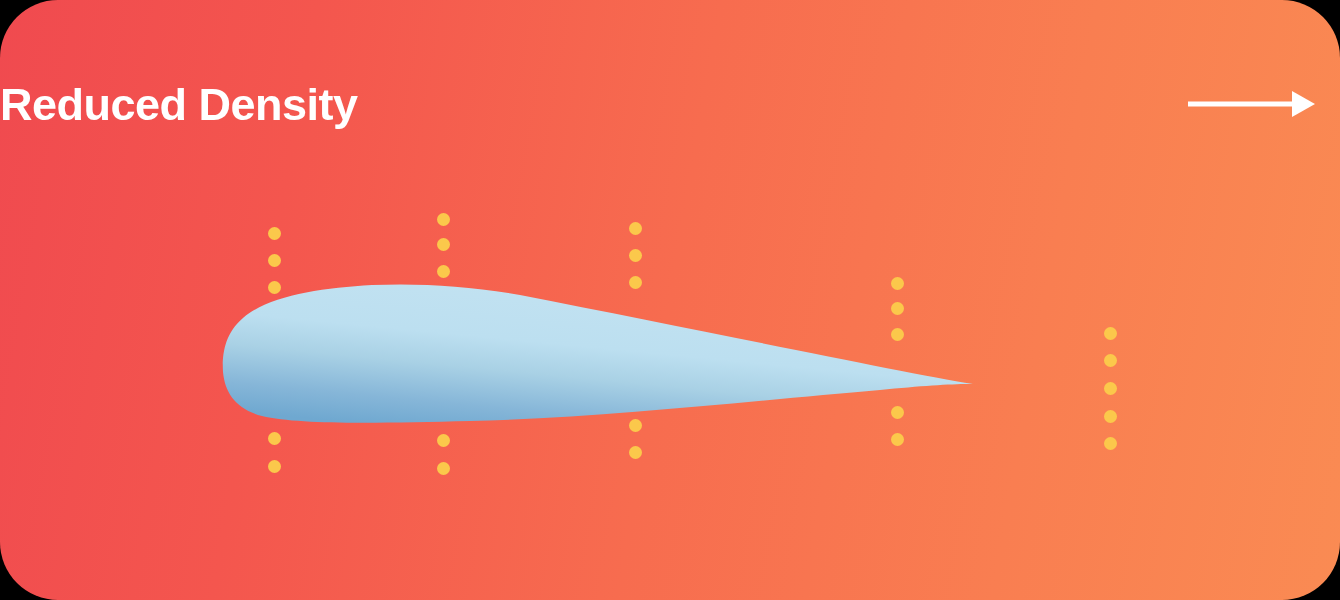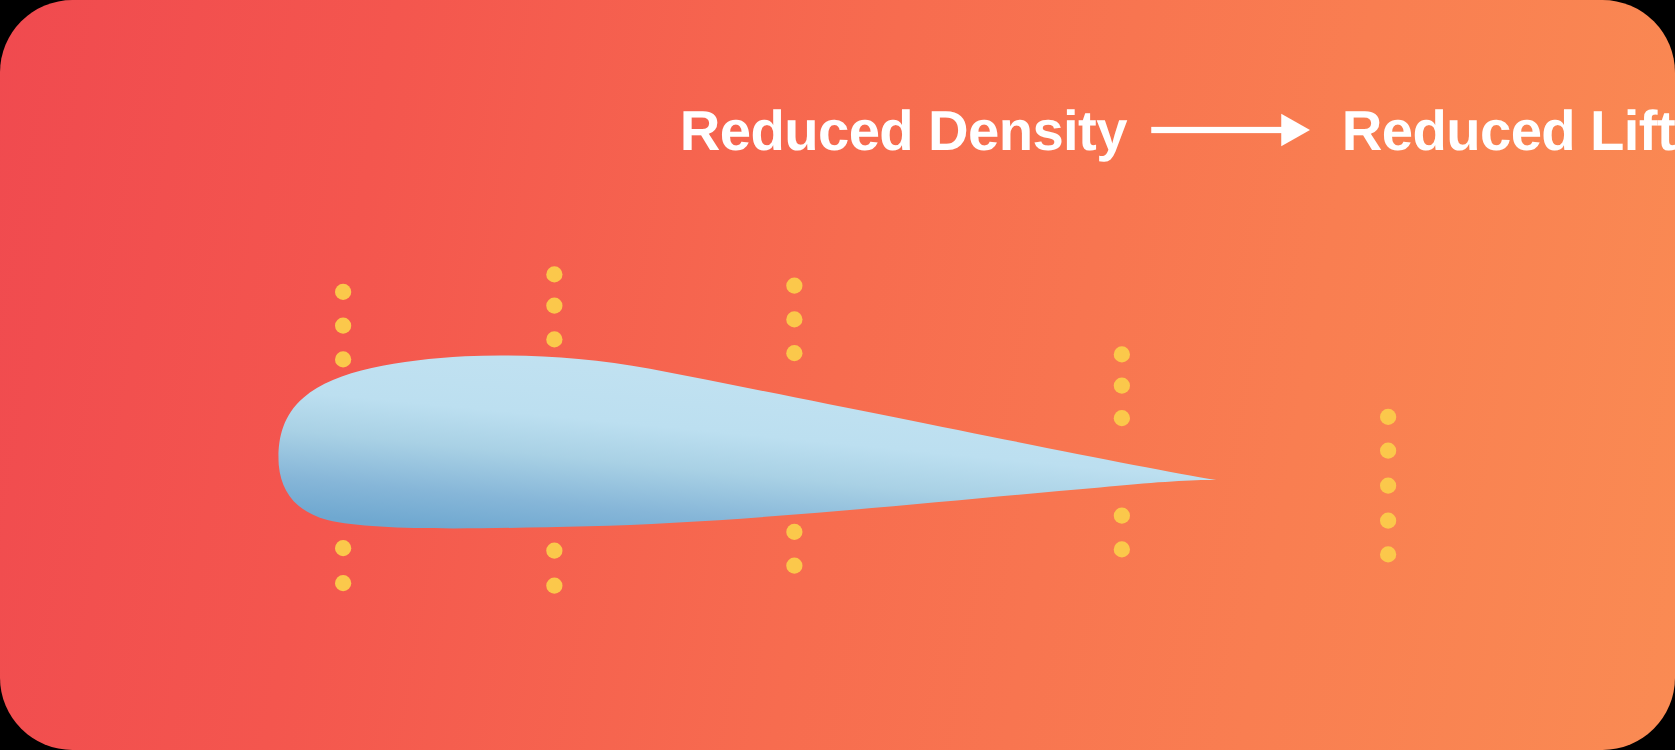--- a/index.html
+++ b/index.html
@@ -25,21 +25,21 @@
 
   
   #heading {
     position: absolute;
     left: 0;
     top: 74px;
     width: 1340px;
     height: 60px;
     display: flex;
     align-items: center;
-    justify-content: flex-end;
+    justify-content: space-between;
     gap: 0px;
   }
   .head-text {
     color: #FFFFFF;
     font-size: 45px;
     font-weight: bold;
     letter-spacing: -0.5px;
     line-height: 1;
     white-space: nowrap;
   }
@@ -103,21 +103,20 @@
 <div id="card">
 
   <div id="heading">
     <span class="head-text">Reduced Density</span>
 
     <span id="arrow-wrap">
       <span id="arrow-shaft"></span>
       <span id="arrow-head"></span>
     </span>
 
-    <span class="head-text">Reduced Lift</span>
   </div>
 
   <div id="stage">
 
     <svg id="airfoil-svg" viewBox="0 0 1340 600">
       <defs>
         <linearGradient id="foilGrad" x1="0.08" y1="0.95" x2="0.55" y2="0.05">
           <stop offset="0%" stop-color="#6FA8D0"></stop>
           <stop offset="18%" stop-color="#86B6D8"></stop>
           <stop offset="42%" stop-color="#A9D1E5"></stop>

